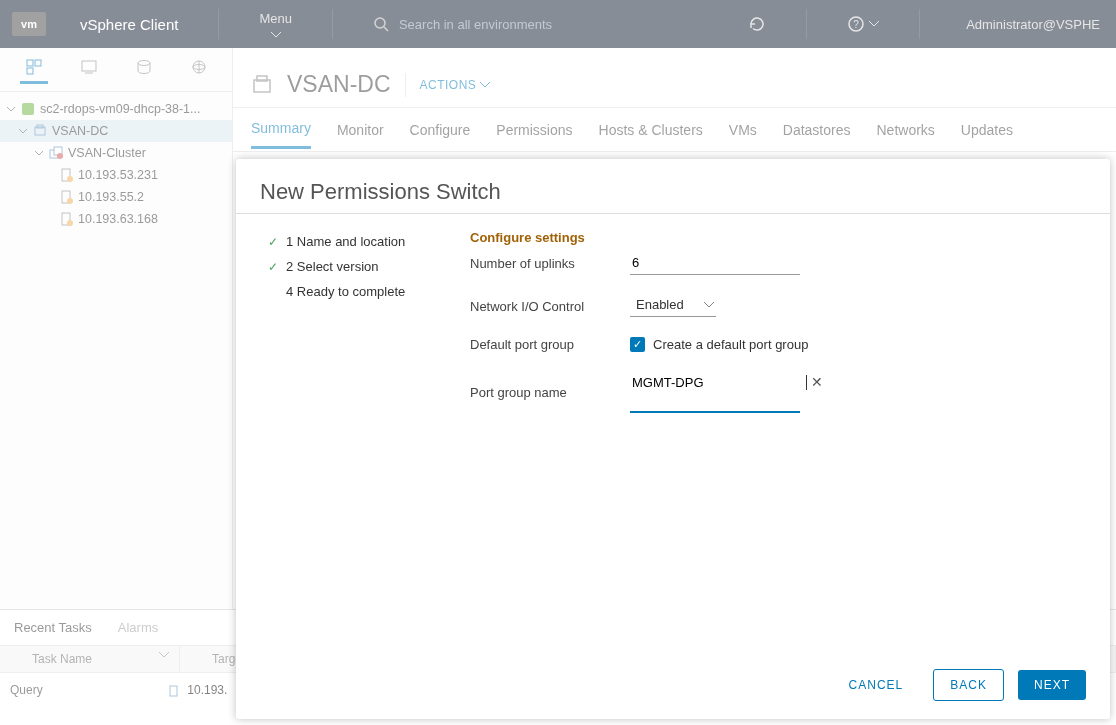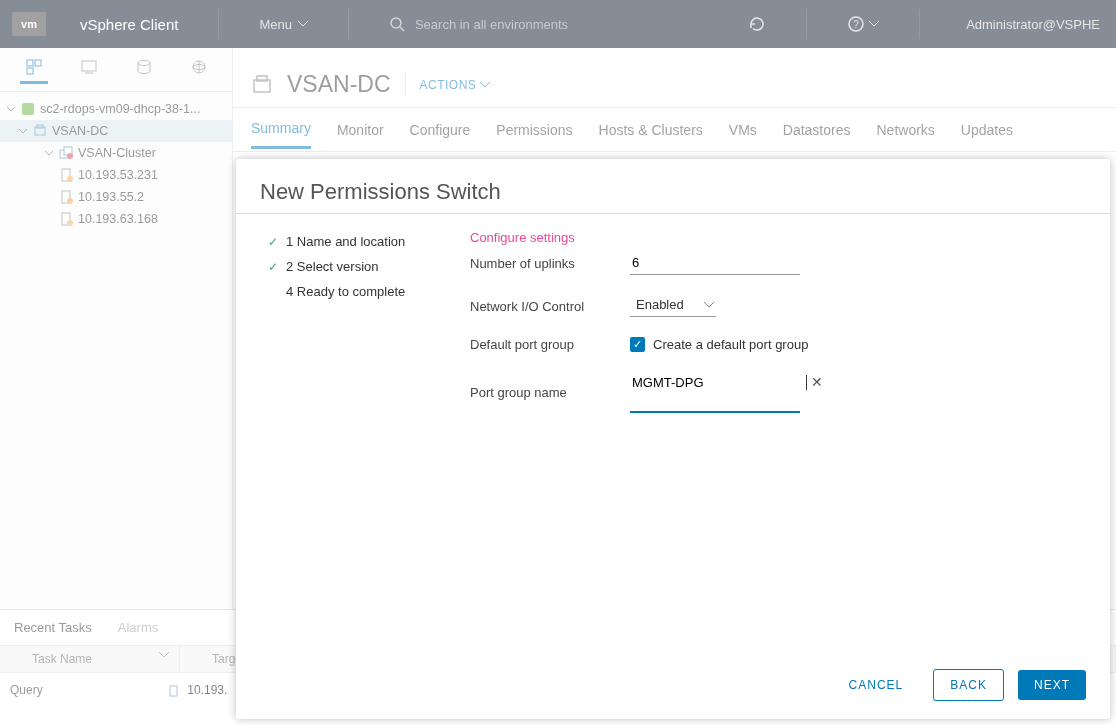--- a/index.html
+++ b/index.html
@@ -3,39 +3,39 @@
 <meta charset="utf-8">
 <style>
 * { box-sizing: border-box; margin: 0; padding: 0; }
 body { font-family: -apple-system, BlinkMacSystemFont, "Segoe UI", Arial, sans-serif; font-size: 13px; color: #333; width: 1116px; height: 725px; overflow: hidden; background: #fff; position: relative; }
 
 
 .topbar { background: #0f1a2e; height: 48px; display: flex; align-items: center; color: #ccc; gap: 22px; }
 .vm-logo { background: #424242; color: #fff; font-weight: bold; width: 34px; height: 24px; display: flex; align-items: center; justify-content: center; margin-left: 12px; border-radius: 2px; font-size: 11px; }
 .app-title { margin-left: 12px; font-size: 15px; color: #fff; }
 .topbar-sep { width: 1px; height: 30px; background: #2a3548; margin: 0 18px; }
-.menu-btn { color: #ccc; display: flex; align-items: center; gap: 6px; cursor: pointer; }
+.menu-btn { color: #ccc; display: flex; align-items: center; gap: 6px; cursor: pointer; flex-direction: column; }
 .search-area { display: flex; align-items: center; gap: 10px; }
 .search-icon { width: 16px; height: 16px; }
 .search-text { color: #8a94a6; font-size: 13px; }
 .top-spacer { flex: 1; }
 .top-icon { margin: 0 8px; color: #ccc; display: flex; align-items: center; }
 .top-user { margin: 0 16px 0 14px; color: #ccc; font-size: 13px; white-space: nowrap; }
 
 
 .main { display: flex; height: 561px; }
 .sidebar { width: 233px; border-right: 1px solid #ddd; background: #fafafa; display: flex; flex-direction: column; }
 .sb-tabs { display: flex; height: 44px; align-items: center; justify-content: space-around; border-bottom: 1px solid #ddd; padding: 0 6px; }
 .sb-tab { width: 28px; height: 28px; display: flex; align-items: center; justify-content: center; cursor: pointer; border-bottom: 3px solid transparent; padding-bottom: 2px; }
 .sb-tab.active { border-bottom: 3px solid #0079b8; }
 .tree { padding: 6px 0; font-size: 12.5px; }
 .tree-row { display: flex; align-items: center; padding: 3px 6px; gap: 4px; }
 .tree-row.selected { background: #d8e6ef; }
 .tree-indent-1 { padding-left: 18px; }
-.tree-indent-2 { padding-left: 44px; }
+.tree-indent-2 { padding-left: 34px; }
 .tree-indent-3 { padding-left: 58px; }
 .tree-icon { width: 16px; height: 16px; display: inline-flex; align-items: center; justify-content: center; }
 .chev { width: 10px; height: 10px; }
 
 
 .content { flex: 1; display: flex; flex-direction: column; }
 .content-header { padding: 14px 18px 0 18px; display: flex; align-items: center; gap: 14px; border-bottom: 1px solid #ddd; height: 60px; }
 .content-title { font-size: 23px; font-weight: 400; color: #3a3a3a; }
 .actions-link { color: #0079b8; font-size: 12px; letter-spacing: .5px; display: flex; align-items: center; gap: 4px; cursor: pointer; }
 .content-tabs { display: flex; gap: 26px; padding: 0 18px; height: 44px; align-items: center; border-bottom: 1px solid #ddd; font-size: 14px; }
@@ -60,21 +60,21 @@
 .modal-header { padding: 20px 24px 8px 24px; border-bottom: 1px solid #ddd; }
 .modal-title { font-size: 22px; font-weight: 400; color: #555; }
 .modal-body { flex: 1; display: flex; padding: 16px 24px; gap: 20px; }
 .wizard-steps { width: 190px; font-size: 13px; }
 .step { padding: 4px 8px; margin-bottom: 2px; display: flex; align-items: center; gap: 6px; }
 .step .chk { color: #4aa564; font-size: 12px; width: 12px; }
 .step.active { background: #0079b8; color: #fff; border-radius: 2px; font-weight: 500; }
 .step.active .chk { visibility: hidden; }
 .step.future .chk { visibility: hidden; }
 .wizard-content { flex: 1; }
-.wc-title { font-weight: 400; font-size: 13px; color: #ec4899; margin-bottom: 6px; }
+.wc-title { font-weight: 700; font-size: 13px; color: #a16207; margin-bottom: 6px; }
 .wc-desc { font-size: 13px; color: #555; margin-bottom: 24px; }
 .form-row { display: flex; align-items: center; margin-bottom: 20px; font-size: 13px; }
 .form-label { width: 160px; color: #444; }
 .form-field { width: 170px; }
 .form-field input[type=text] { width: 100%; border: none; border-bottom: 1px solid #999; padding: 4px 2px; font-size: 13px; outline: none; }
 .form-field.select { display: flex; align-items: center; border-bottom: 1px solid #999; padding: 2px 2px 4px 6px; width: 86px; justify-content: space-between; }
 .checkbox-row { display: flex; align-items: center; gap: 8px; }
 .cb { width: 15px; height: 15px; background: #0079b8; border-radius: 2px; display: inline-flex; align-items: center; justify-content: center; color: #fff; font-size: 11px; }
 .pgn-field { position: relative; width: 170px; border-bottom: 2px solid #0079b8; padding: 2px 2px 21px 2px; display: flex; align-items: flex-end; }
 .pgn-field input { border: none; outline: none; font-size: 13px; flex: 1; }

